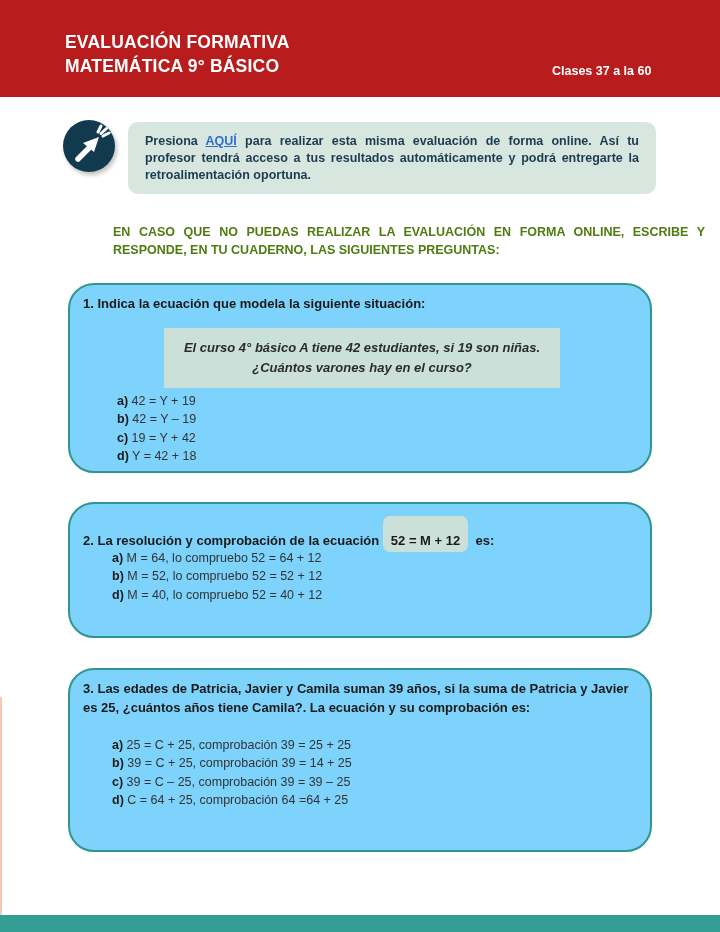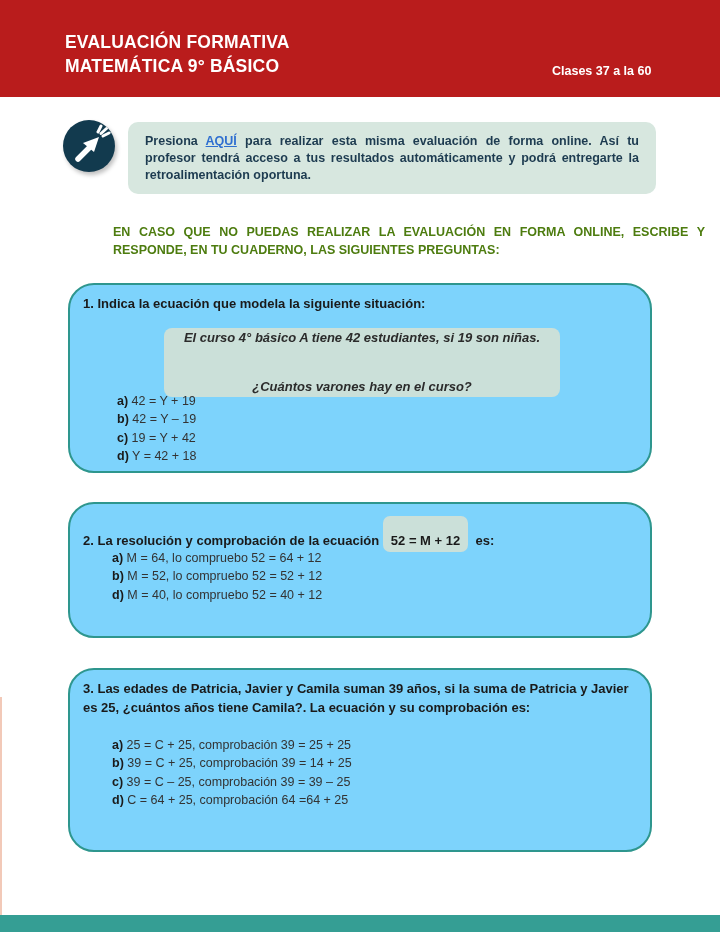--- a/index.html
+++ b/index.html
@@ -52,23 +52,23 @@
     border:2.5px solid #2e968e;border-radius:26px;background:#7dd3fc;
   }
   .qbox1{top:283px;height:190px;}
   .qbox2{top:502px;height:136px;}
   .qbox3{top:668px;height:184px;}
   .q-title{
     position:absolute;left:13px;top:10px;width:556px;
     font-size:13px;font-weight:bold;color:#1a1a1a;line-height:18.5px;
   }
   .situation-box{
-    position:absolute;left:94px;top:43px;width:396px;height:69px;
-    background:#cbe0d9;border-radius:8px;
-    display:flex;flex-direction:column;align-items:center;justify-content:space-between;
+    position:absolute;left:94px;top:43px;width:396px;height:60px;
+    background:#cbe0d9;border-radius:1px;
+    display:flex;flex-direction:column;align-items:center;justify-content:center;
   }
   .situation-line{
     font-size:13px;font-weight:bold;font-style:italic;color:#2b2b2b;line-height:20px;
     text-align:center;
   }
   .options{position:absolute;}
   .opt{font-size:12.5px;color:#333333;line-height:18.3px;white-space:pre;}
   .opt b{color:#1a1a1a;}
   .eq-pill{
     display:inline-block;background:#cbe0d9;border-radius:7px;

